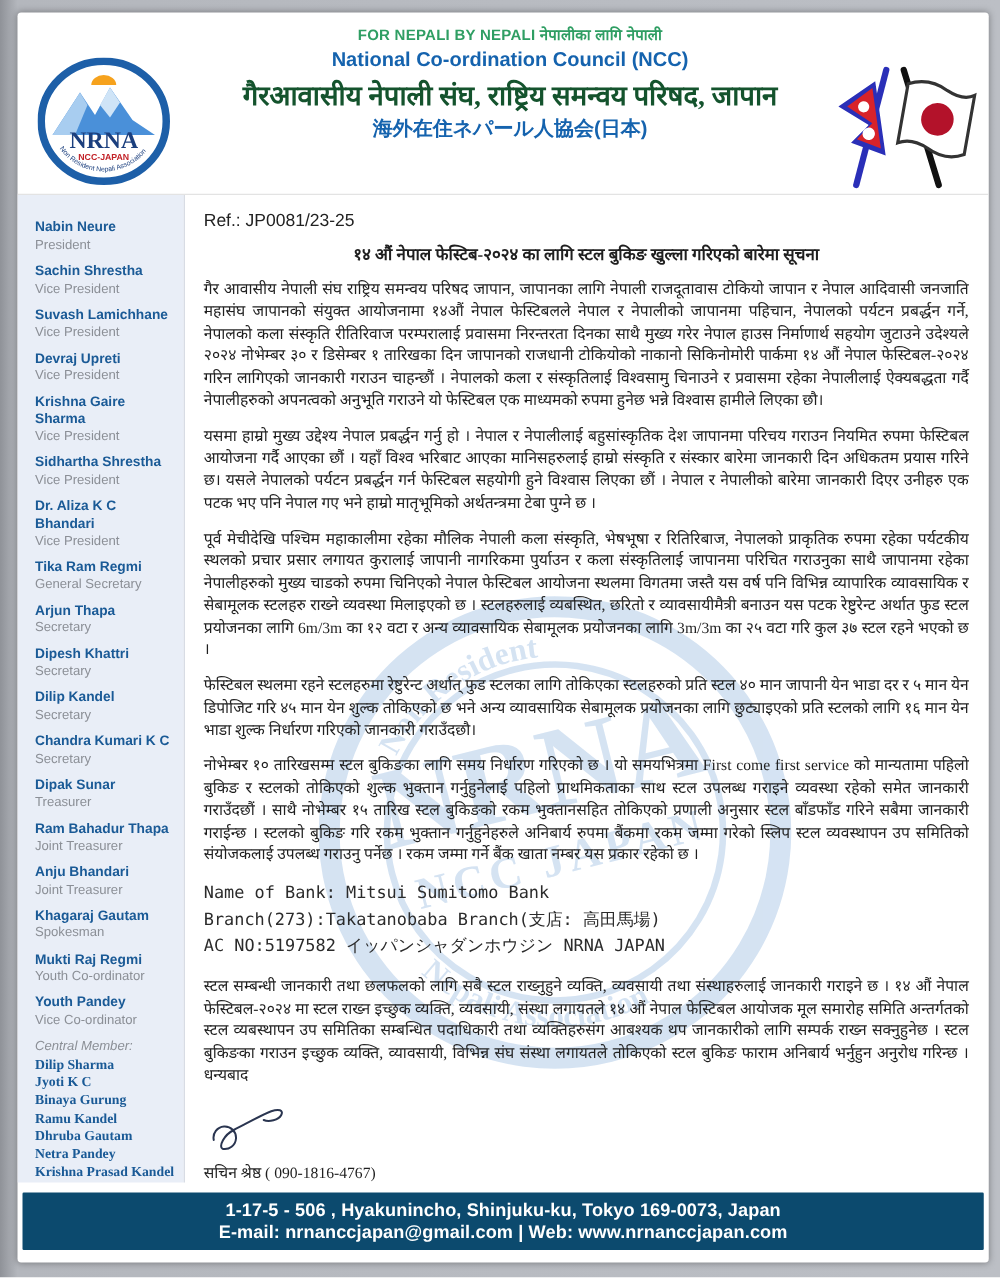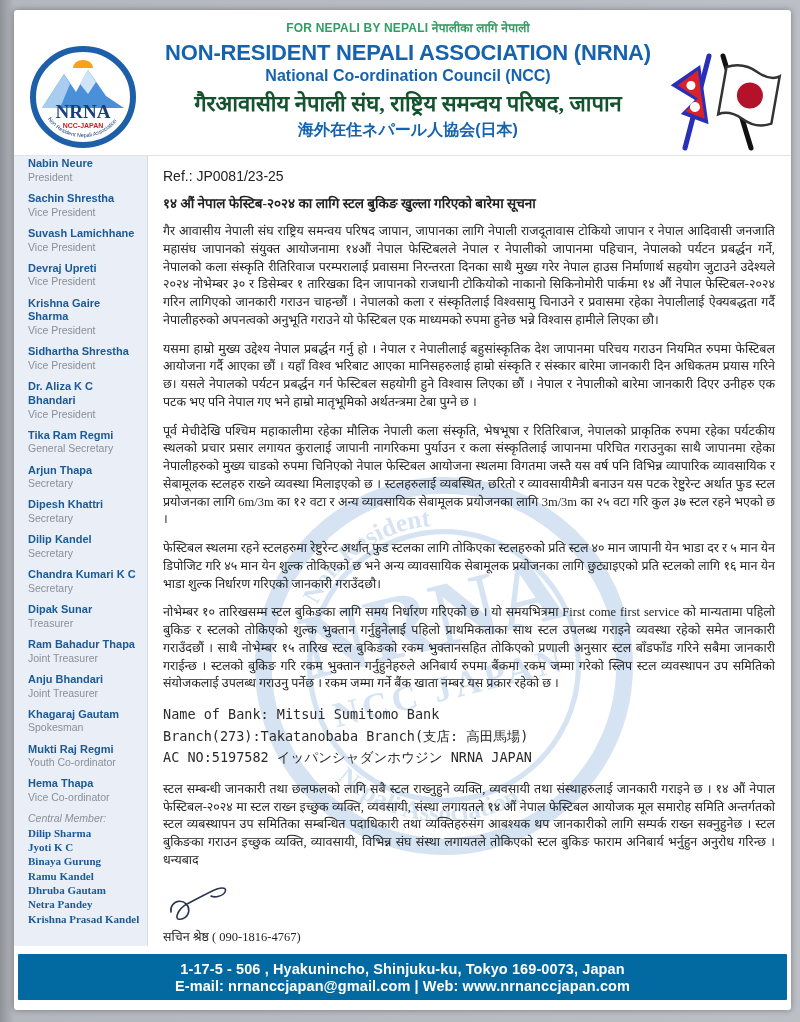--- a/index.html
+++ b/index.html
@@ -20,45 +20,45 @@
   .tagline { font-size:12px; font-weight:600; color:#2f9e63; letter-spacing:.2px; margin-bottom:4px; }
   .org-en { font-size:22px; font-weight:800; color:#1563ae; letter-spacing:-.2px; }
   .council { font-size:16px; font-weight:700; color:#1563ae; margin-top:1px; }
   .org-np { font-size:22px; font-weight:700; color:#14532d; margin-top:2px; font-family:"Liberation Serif","DejaVu Serif",serif; }
   .org-jp { font-size:16px; font-weight:700; color:#1563ae; margin-top:3px; }
   .logo-wrap { position:absolute; left:16px; top:36px; }
   .flags-wrap { position:absolute; right:8px; top:42px; }
   
   .body-row { flex:1 1 auto; display:flex; min-height:0; margin-bottom:8px; }
   aside.sb {
-    flex:0 0 133px; background:#e9eef7; padding:1px 6px 8px 14px;
+    flex:0 0 133px; background:#e9eef7; padding:20px 6px 8px 14px;
     overflow:hidden;
   }
   .officer { margin-bottom:8px; }
   .o-name { font-size:11px; font-weight:700; color:#1a5a96; line-height:1.25; }
   .o-title { font-size:10.5px; color:#8b8f96; line-height:1.25; }
   .c-label { font-size:10.5px; color:#8b8f96; margin-top:4px; line-height:1.3;font-style:italic; }
   .c-name { font-size:11px; font-weight:700; color:#1a5a96; line-height:1.3;font-family:Liberation Serif, serif; }
   main.doc {
     flex:1 1 auto; position:relative; padding:12px 16px 0 15px;
     border-left:1px solid #d8dce4; overflow:hidden;
     font-family:"Liberation Serif","DejaVu Serif",serif; color:#1f1f1f;
   }
   .doc-inner { position:relative; z-index:2; }
   .ref { font-family:"Liberation Sans",sans-serif; font-size:14px; color:#222; margin-bottom:10px; }
-  .doc-title { font-size:13.5px; font-weight:700; margin-bottom:11px; }
+  .doc-title { text-align:center; font-size:13.5px; font-weight:700; margin-bottom:11px; }
   .paras p { font-size:12.5px; line-height:1.42; text-align:justify; margin-bottom:11px; }
   .bank { font-family:"DejaVu Sans Mono","Liberation Mono",monospace; font-size:13.5px; line-height:1.6; color:#2b2b2b; margin:2px 0 12px 0; }
   .closing { font-size:12.5px; line-height:1.42; text-align:justify; margin-bottom:10px; }
   .sig-scrawl { margin:2px 0 2px 2px; }
   .sig-block div { font-size:12.5px; line-height:1.5; }
   .watermark { position:absolute; left:86px; top:300px; z-index:1; opacity:.32; }
   
   footer.ftr {
-    flex:0 0 46px; margin:0 4px 10px 4px; background:#0369a1; color:#fff;
+    flex:0 0 46px; margin:0 4px 10px 4px; background:#0c4a6e; color:#fff;
     display:flex; flex-direction:column; justify-content:center; text-align:center; gap:1px;
     border-radius:1px;
   }
   .ftr div { font-size:14.5px; font-weight:600; letter-spacing:.1px; }
 </style>
 </head>
 <body>
 
 <div class="photo">
   <div class="page">
@@ -95,21 +95,20 @@
 
           <g transform="rotate(10 76 48)">
             <path d="M56 18 Q72 10 88 18 Q102 24 110 18 L110 66 Q96 74 80 66 Q66 60 56 66 Z" fill="#ffffff" stroke="#333333" stroke-width="2.5"></path>
             <circle cx="84" cy="42" r="13" fill="#b3122a"></circle>
           </g>
         </svg>
       </div>
 
       <div class="hdr-center">
         <div class="tagline">FOR NEPALI BY NEPALI नेपालीका लागि नेपाली</div>
-        <div class="org-en">NON-RESIDENT NEPALI ASSOCIATION (NRNA)</div>
         <div class="council">National Co-ordination Council (NCC)</div>
         <div class="org-np">गैरआवासीय नेपाली संघ, राष्ट्रिय समन्वय परिषद, जापान</div>
         <div class="org-jp">海外在住ネパール人協会(日本)</div>
       </div>
     </header>
 
     <div class="body-row">
 
       <aside class="sb">
         <div>
@@ -193,21 +192,21 @@
               <div class="o-name">Khagaraj Gautam</div>
               <div class="o-title">Spokesman</div>
             </div>
 
             <div class="officer">
               <div class="o-name">Mukti Raj Regmi</div>
               <div class="o-title">Youth Co-ordinator</div>
             </div>
 
             <div class="officer">
-              <div class="o-name">Hema Thapa</div>
+              <div class="o-name">Youth Pandey</div>
               <div class="o-title">Vice Co-ordinator</div>
             </div>
           </div>
         <div>
           <div class="c-label">Central Member:</div>
           <div>
 
               <div class="c-name">Dilip Sharma</div>
 
               <div class="c-name">Jyoti K C</div>

